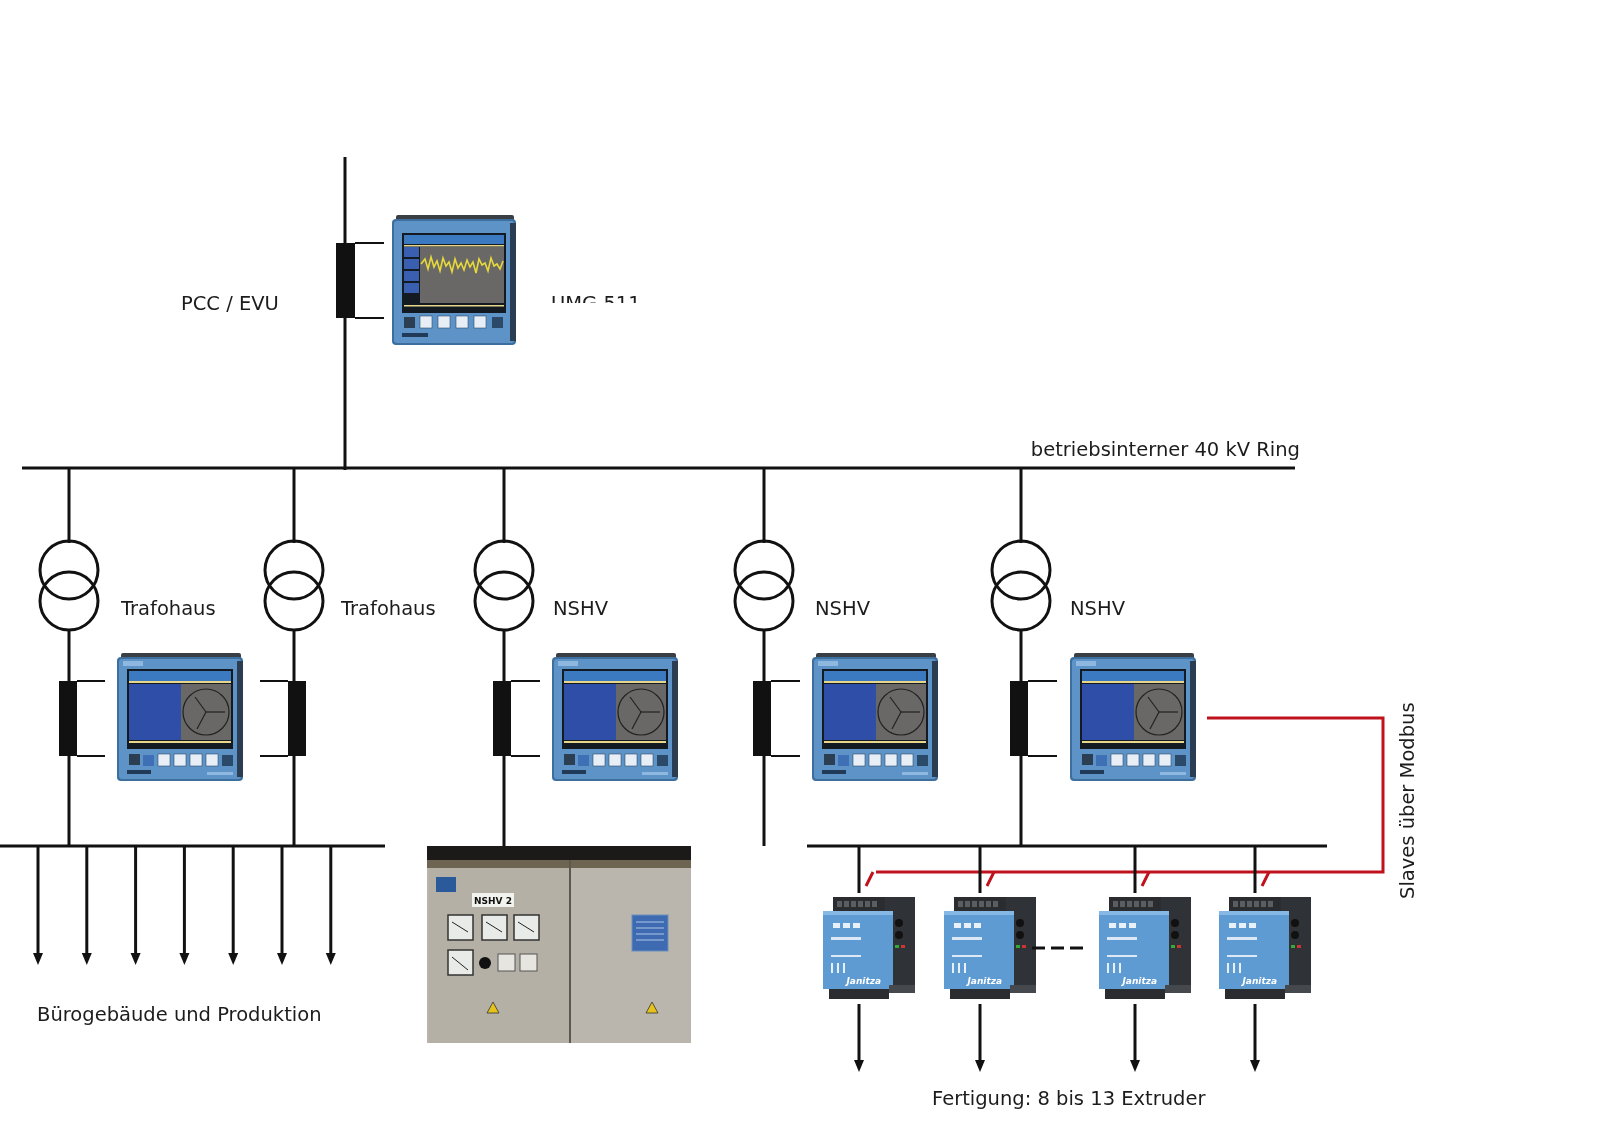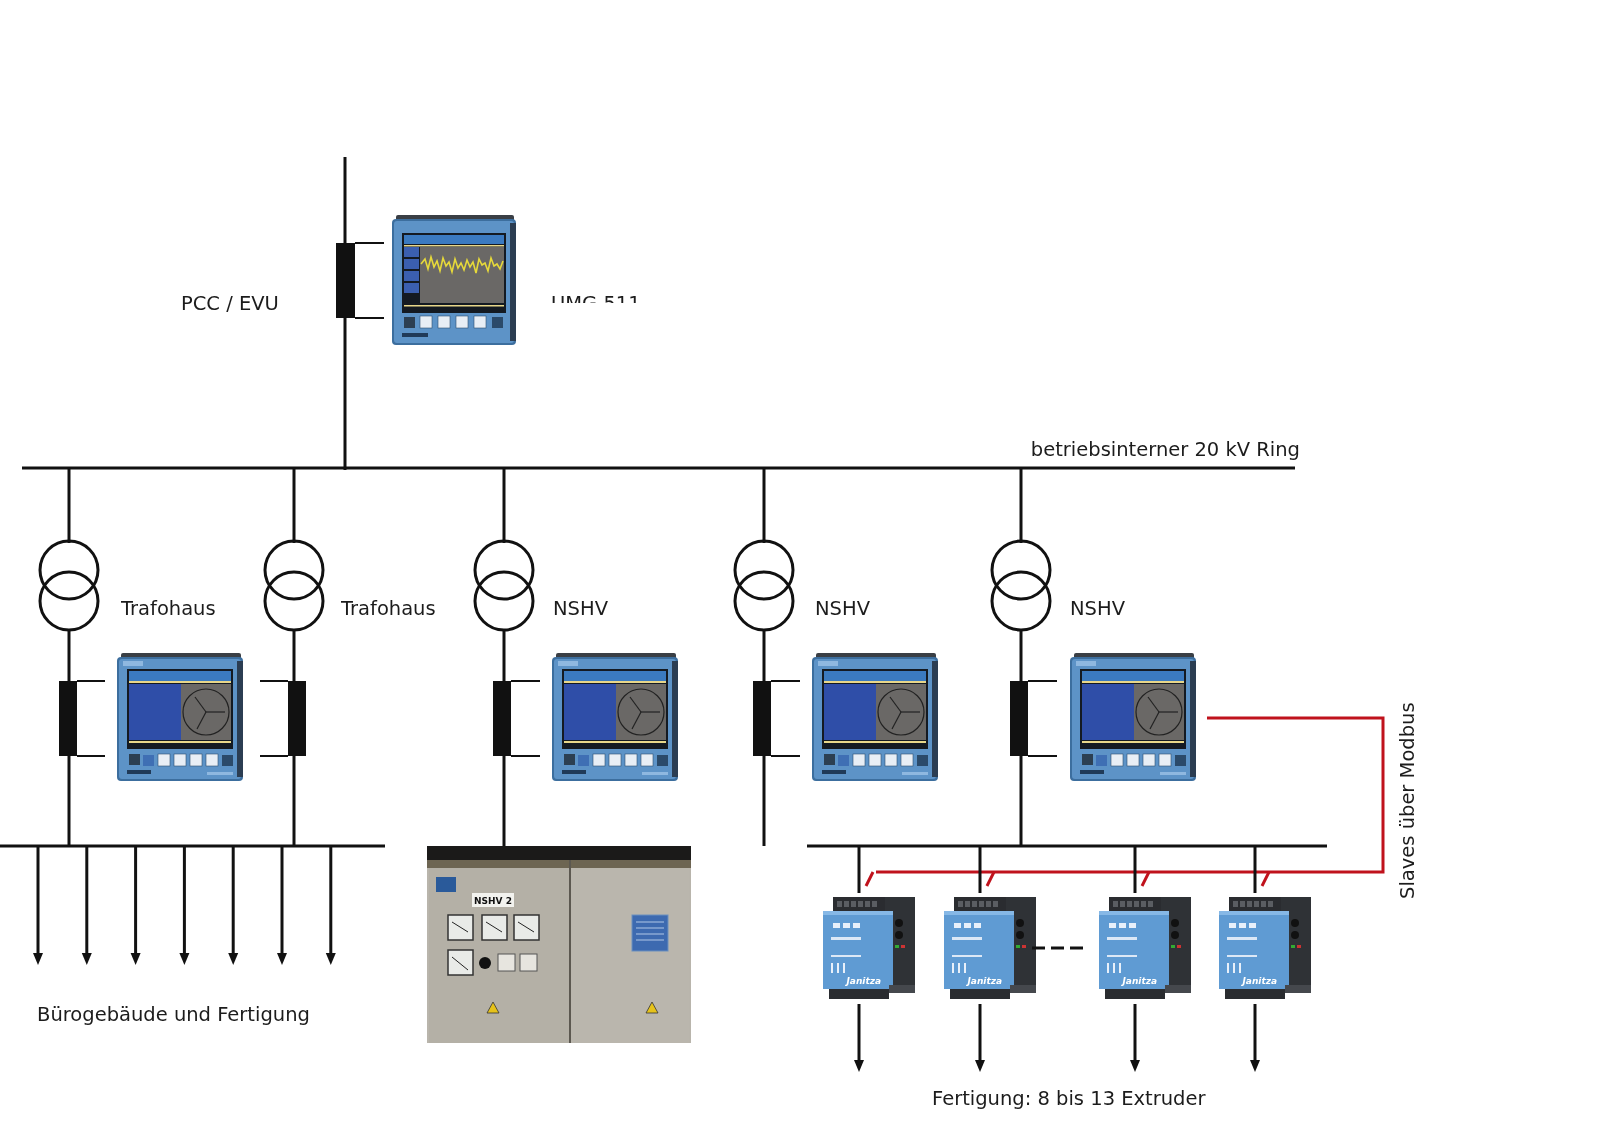--- a/index.html
+++ b/index.html
@@ -130,21 +130,21 @@
         
       </div>
     </foreignObject>
   </g>
 
   <g>
     <line x1="22" y1="468" x2="1295" y2="468" stroke="#111" stroke-width="3"></line>
   </g>
   <g>
     <foreignObject x="1030" y="438" width="270" height="28">
-      <div xmlns="http://www.w3.org/1999/xhtml" class="lbl" style="position:static;text-align:right">betriebsinterner 20 kV Ring</div>
+      <div xmlns="http://www.w3.org/1999/xhtml" class="lbl" style="position:static;text-align:right">betriebsinterner 40 kV Ring</div>
     </foreignObject>
   </g>
 
   <g>
     <line x1="69" y1="468" x2="69" y2="543" stroke="#111" stroke-width="3"></line>
     <circle cx="69" cy="570" r="29" fill="none" stroke="#111" stroke-width="3"></circle>
     <circle cx="69" cy="601" r="29" fill="none" stroke="#111" stroke-width="3"></circle>
     <line x1="69" y1="630" x2="69" y2="847" stroke="#111" stroke-width="3"></line>
     <rect x="59" y="681" width="18" height="75" fill="#111"></rect>
     <line x1="77" y1="681" x2="105" y2="681" stroke="#111" stroke-width="2"></line>
@@ -277,21 +277,21 @@
       <line x1="184.39999999999998" y1="846" x2="184.39999999999998" y2="955" stroke="#111" stroke-width="3"></line>
       <path d="M179.39999999999998,953 L189.39999999999998,953 L184.39999999999998,965 Z" fill="#111"></path>
       <line x1="233.2" y1="846" x2="233.2" y2="955" stroke="#111" stroke-width="3"></line>
       <path d="M228.2,953 L238.2,953 L233.2,965 Z" fill="#111"></path>
       <line x1="282" y1="846" x2="282" y2="955" stroke="#111" stroke-width="3"></line>
       <path d="M277,953 L287,953 L282,965 Z" fill="#111"></path>
       <line x1="330.79999999999995" y1="846" x2="330.79999999999995" y2="955" stroke="#111" stroke-width="3"></line>
       <path d="M325.79999999999995,953 L335.79999999999995,953 L330.79999999999995,965 Z" fill="#111"></path>
     </g>
   <foreignObject x="37" y="1003" width="320" height="30">
-    <div xmlns="http://www.w3.org/1999/xhtml" class="lbl" style="position:static">Bürogebäude und Fertigung</div>
+    <div xmlns="http://www.w3.org/1999/xhtml" class="lbl" style="position:static">Bürogebäude und Produktion</div>
   </foreignObject>
 
   <g>
     <rect x="427" y="846" width="264" height="197" fill="#b9b5ac"></rect>
     <rect x="427" y="846" width="264" height="14" fill="#1b1a19"></rect>
     <rect x="427" y="860" width="264" height="8" fill="#6d6552"></rect>
     <rect x="429" y="868" width="140" height="175" fill="#b4b0a6"></rect>
     <rect x="571" y="868" width="118" height="175" fill="#bab6ad"></rect>
     <line x1="570" y1="860" x2="570" y2="1043" stroke="#5c5850" stroke-width="2"></line>
     <rect x="436" y="877" width="20" height="15" fill="#2a5a9a"></rect>

